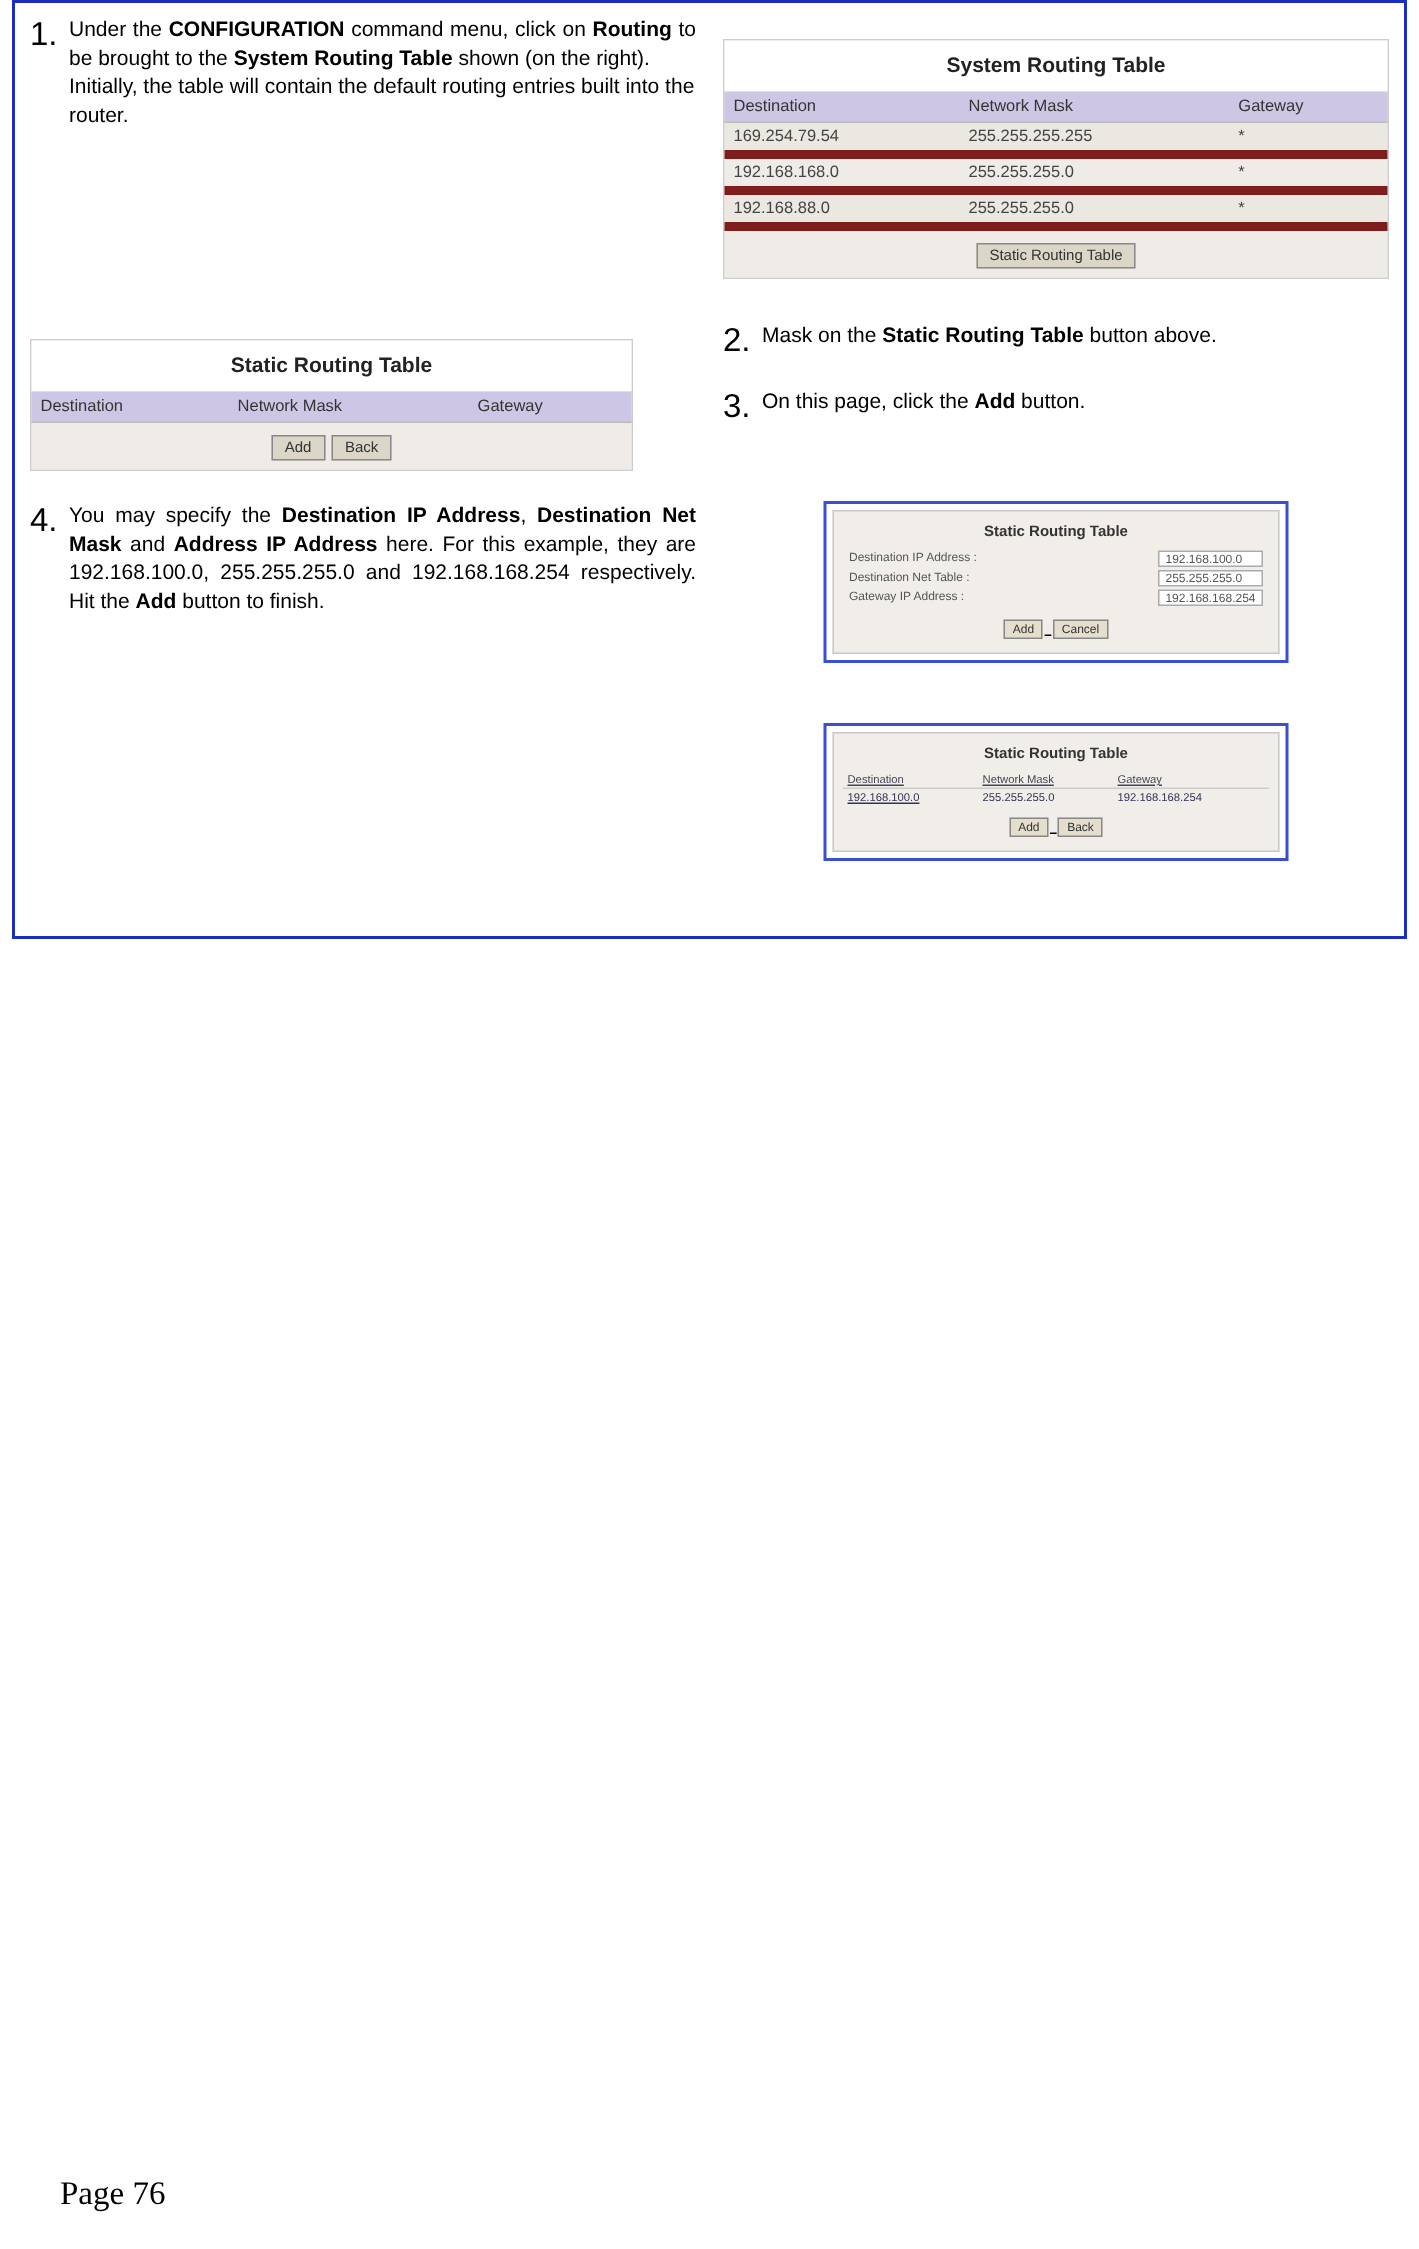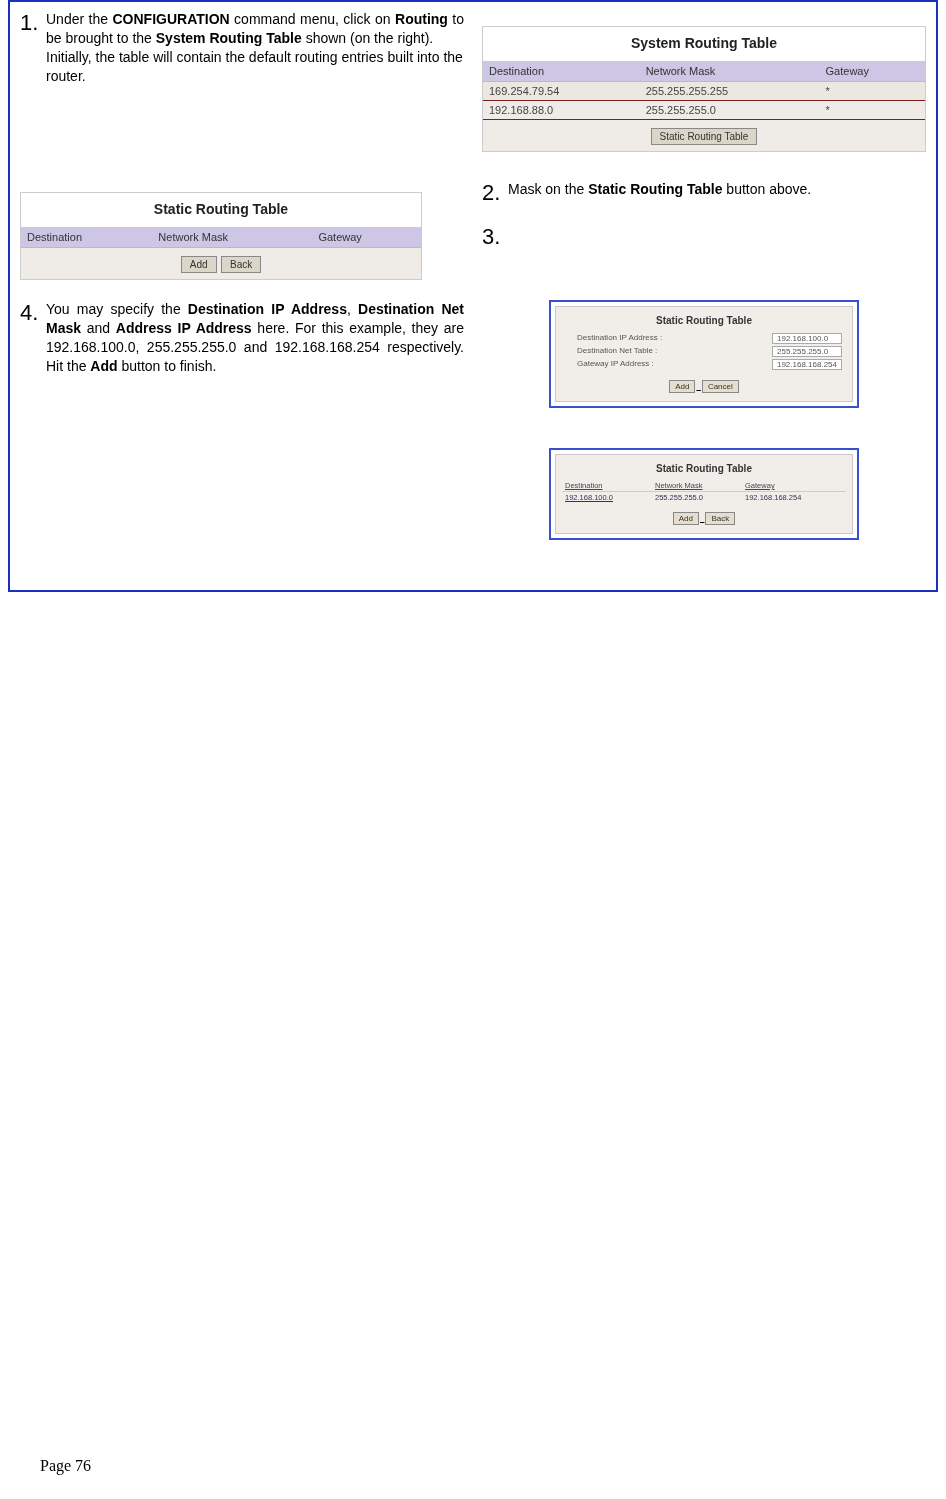--- a/index.html
+++ b/index.html
@@ -73,21 +73,21 @@
     color: #333;
     font-weight: normal;
     text-align: left;
     padding: 4px 6px;
     border-bottom: 1px solid #bbb;
   }
   .shot-table td {
     background: #efece7;
     color: #444;
     padding: 3px 6px;
-    border-bottom: 1px solid #7f1d1d;
+    border-bottom: 6px solid #7f1d1d;
   }
   .shot-table tr:nth-child(even) td { background:#ebe7e1; }
   .shot-btn-row {
     text-align: center;
     padding: 6px 0;
     background: #efece7;
   }
   .ui-btn {
     display: inline-block;
     background: #dcd6c8;
@@ -116,21 +116,21 @@
     padding: 4px 0 6px 0;
     color: #333;
   }
   .field-row {
     display: flex;
     font-size: 8px;
     color: #555;
     padding: 1px 4px;
     justify-content: space-between;
   }
-  .field-row .lbl { flex: 1; margin-left: 11px; }
+  .field-row .lbl { flex: 1; }
   .field-row .val {
     background: #fff;
     border: 1px solid #aaa;
     padding: 0 4px;
     min-width: 60px;
     text-align: left;
     font-size: 8px;
   }
   .mini-btn-row {
     text-align: center;
@@ -162,21 +162,21 @@
   .mini-table td {
     padding: 1px 3px;
     color: #335;
   }
   .mini-table td.link { text-decoration: underline; color: #335; }
   .page-num {
     position: absolute;
     left: 40px;
     bottom: 24px;
     font-family: "Times New Roman", serif;
-    font-size: 16px;
+    font-size: 22px;
     color: #000;
   }
   .shot-wrapper-right {
     padding-top: 10px;
   }
   .row2 { margin-top: 10px; }
   .row3 { margin-top: 20px; }
   .shot-left {
     width: 400px;
     margin: 12px auto 0 0;
@@ -207,20 +207,25 @@
               <th>Destination</th>
               <th>Network Mask</th>
               <th>Gateway</th>
             </tr>
             <tr>
               <td>169.254.79.54</td>
               <td>255.255.255.255</td>
               <td>*</td>
             </tr>
             <tr>
+              <td>192.168.168.0</td>
+              <td>255.255.255.0</td>
+              <td>*</td>
+            </tr>
+            <tr>
               <td>192.168.88.0</td>
               <td>255.255.255.0</td>
               <td>*</td>
             </tr>
           </tbody>
             </table>
           <div class="shot-btn-row">
             <span class="ui-btn">Static Routing Table</span>
           </div>
         </div>
@@ -248,20 +253,23 @@
       </div>
       <div class="col">
         <div class="step">
           <div class="step-num">2.</div>
           <div class="step-body">
             <span>Mask on the </span><b>Static Routing Table</b><span> button above.</span>
           </div>
         </div>
         <div class="step">
           <div class="step-num">3.</div>
+          <div class="step-body">
+            <span>On this page, click the </span><b>Add</b><span> button.</span>
+          </div>
         </div>
       </div>
     </div>
 
     <div class="two-col row3">
       <div class="col">
         <div class="step">
           <div class="step-num">4.</div>
           <div class="step-body">
             <span>You may specify the </span><b>Destination IP Address</b><span>, </span><b>Destination Net Mask</b><span> and </span><b>Address IP Address</b><span> here. For this example, they are 192.168.100.0, 255.255.255.0 and 192.168.168.254 respectively. Hit the </span><b>Add</b><span> button to finish.</span>

